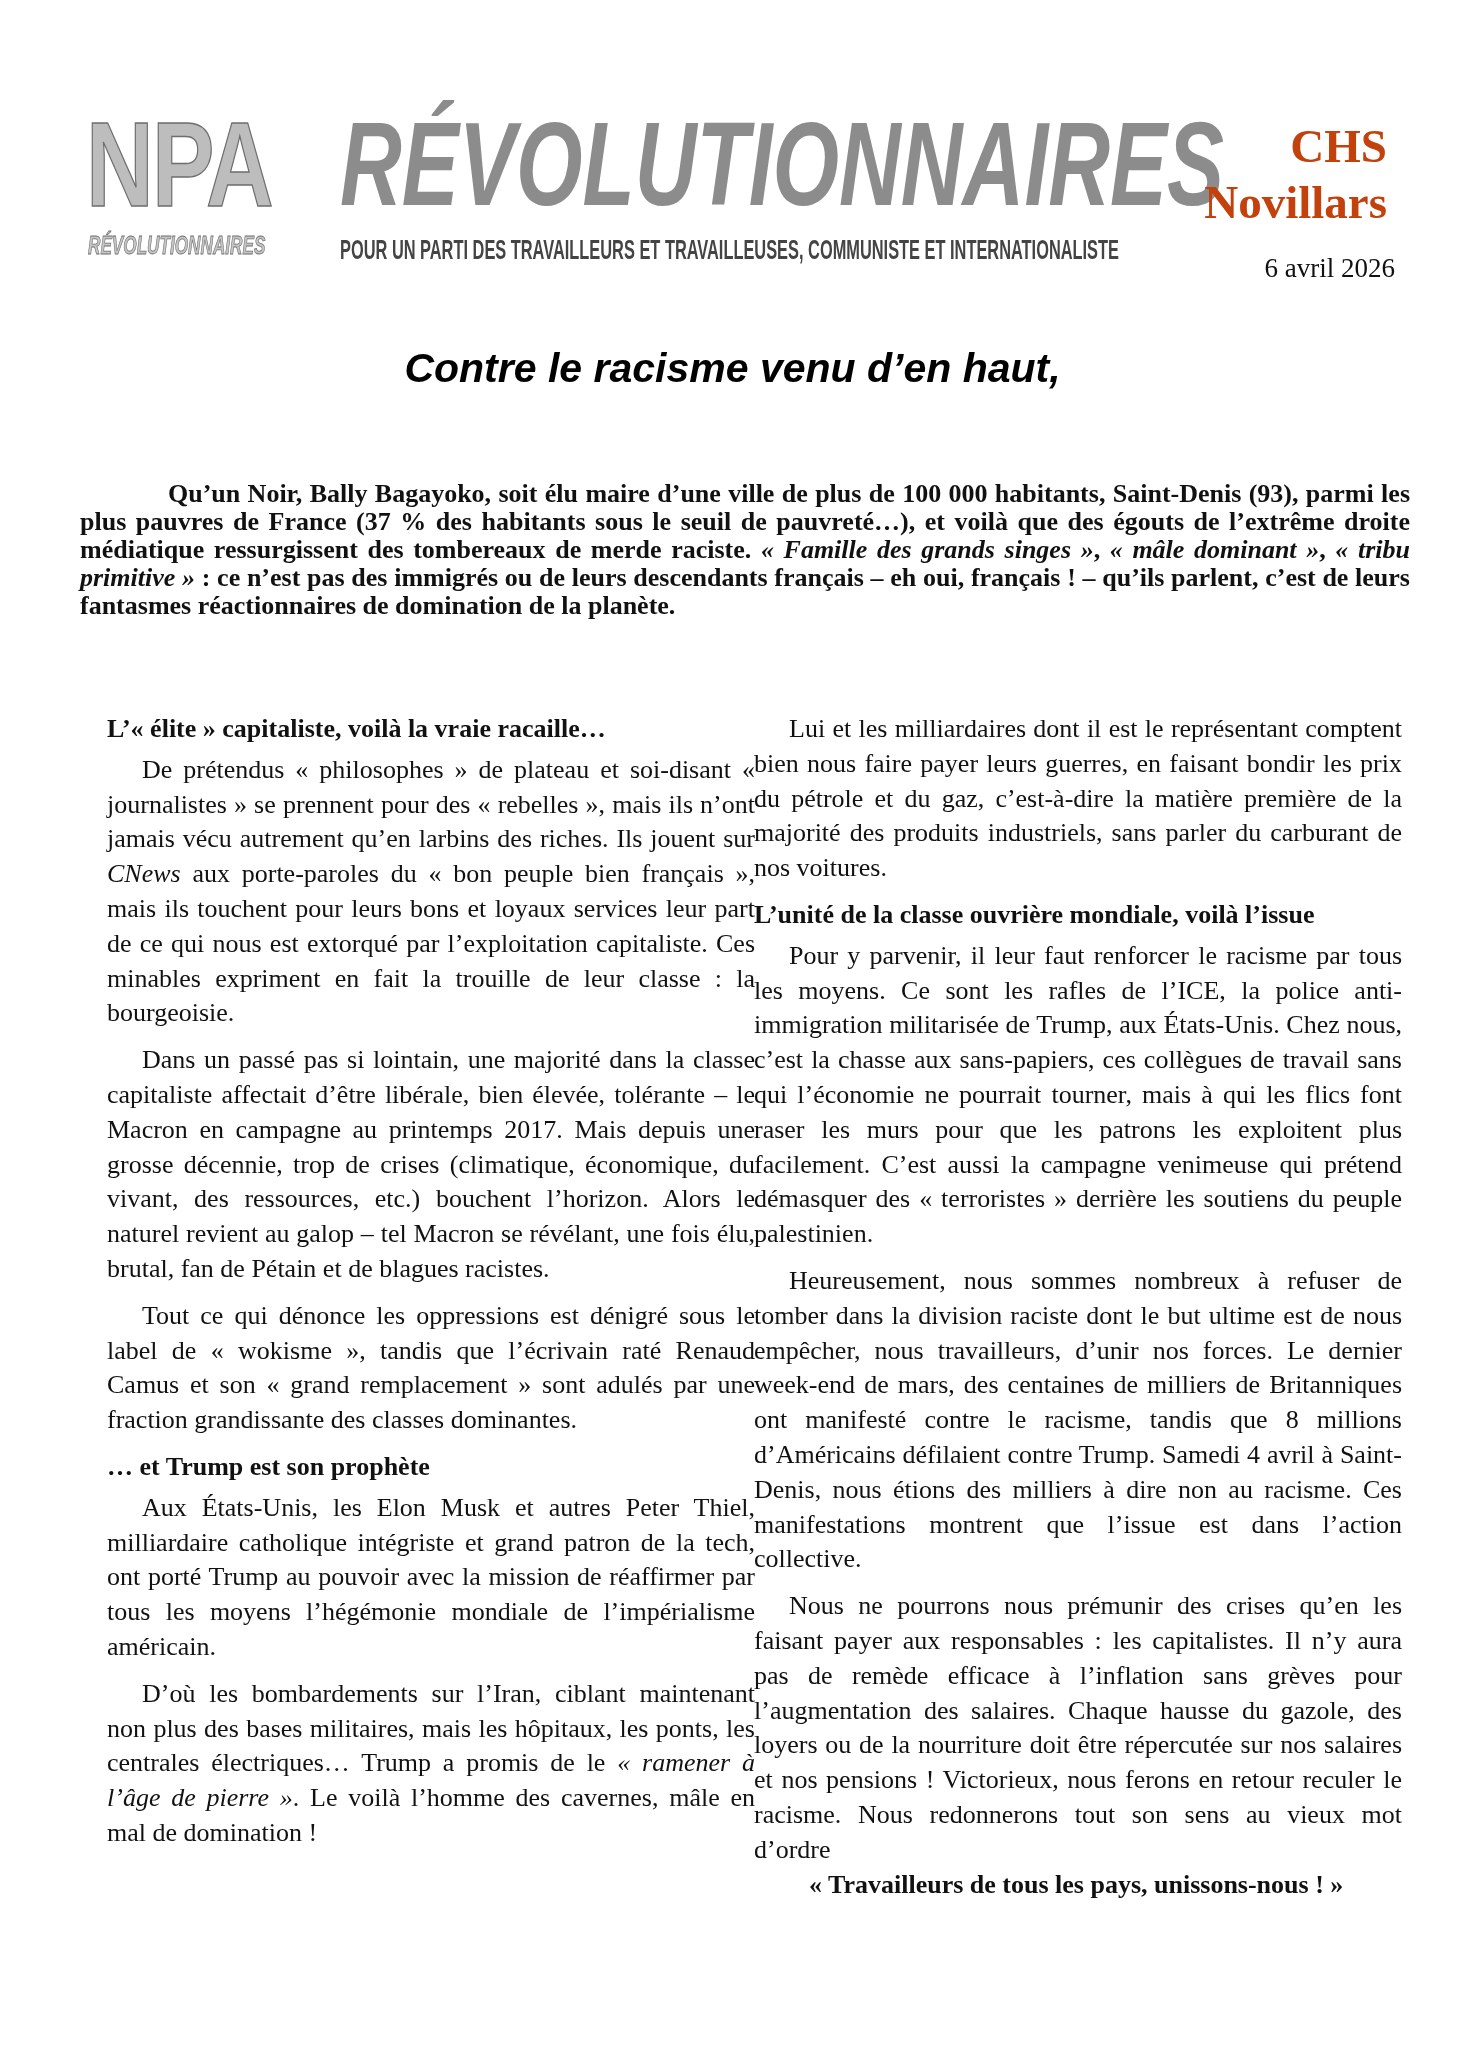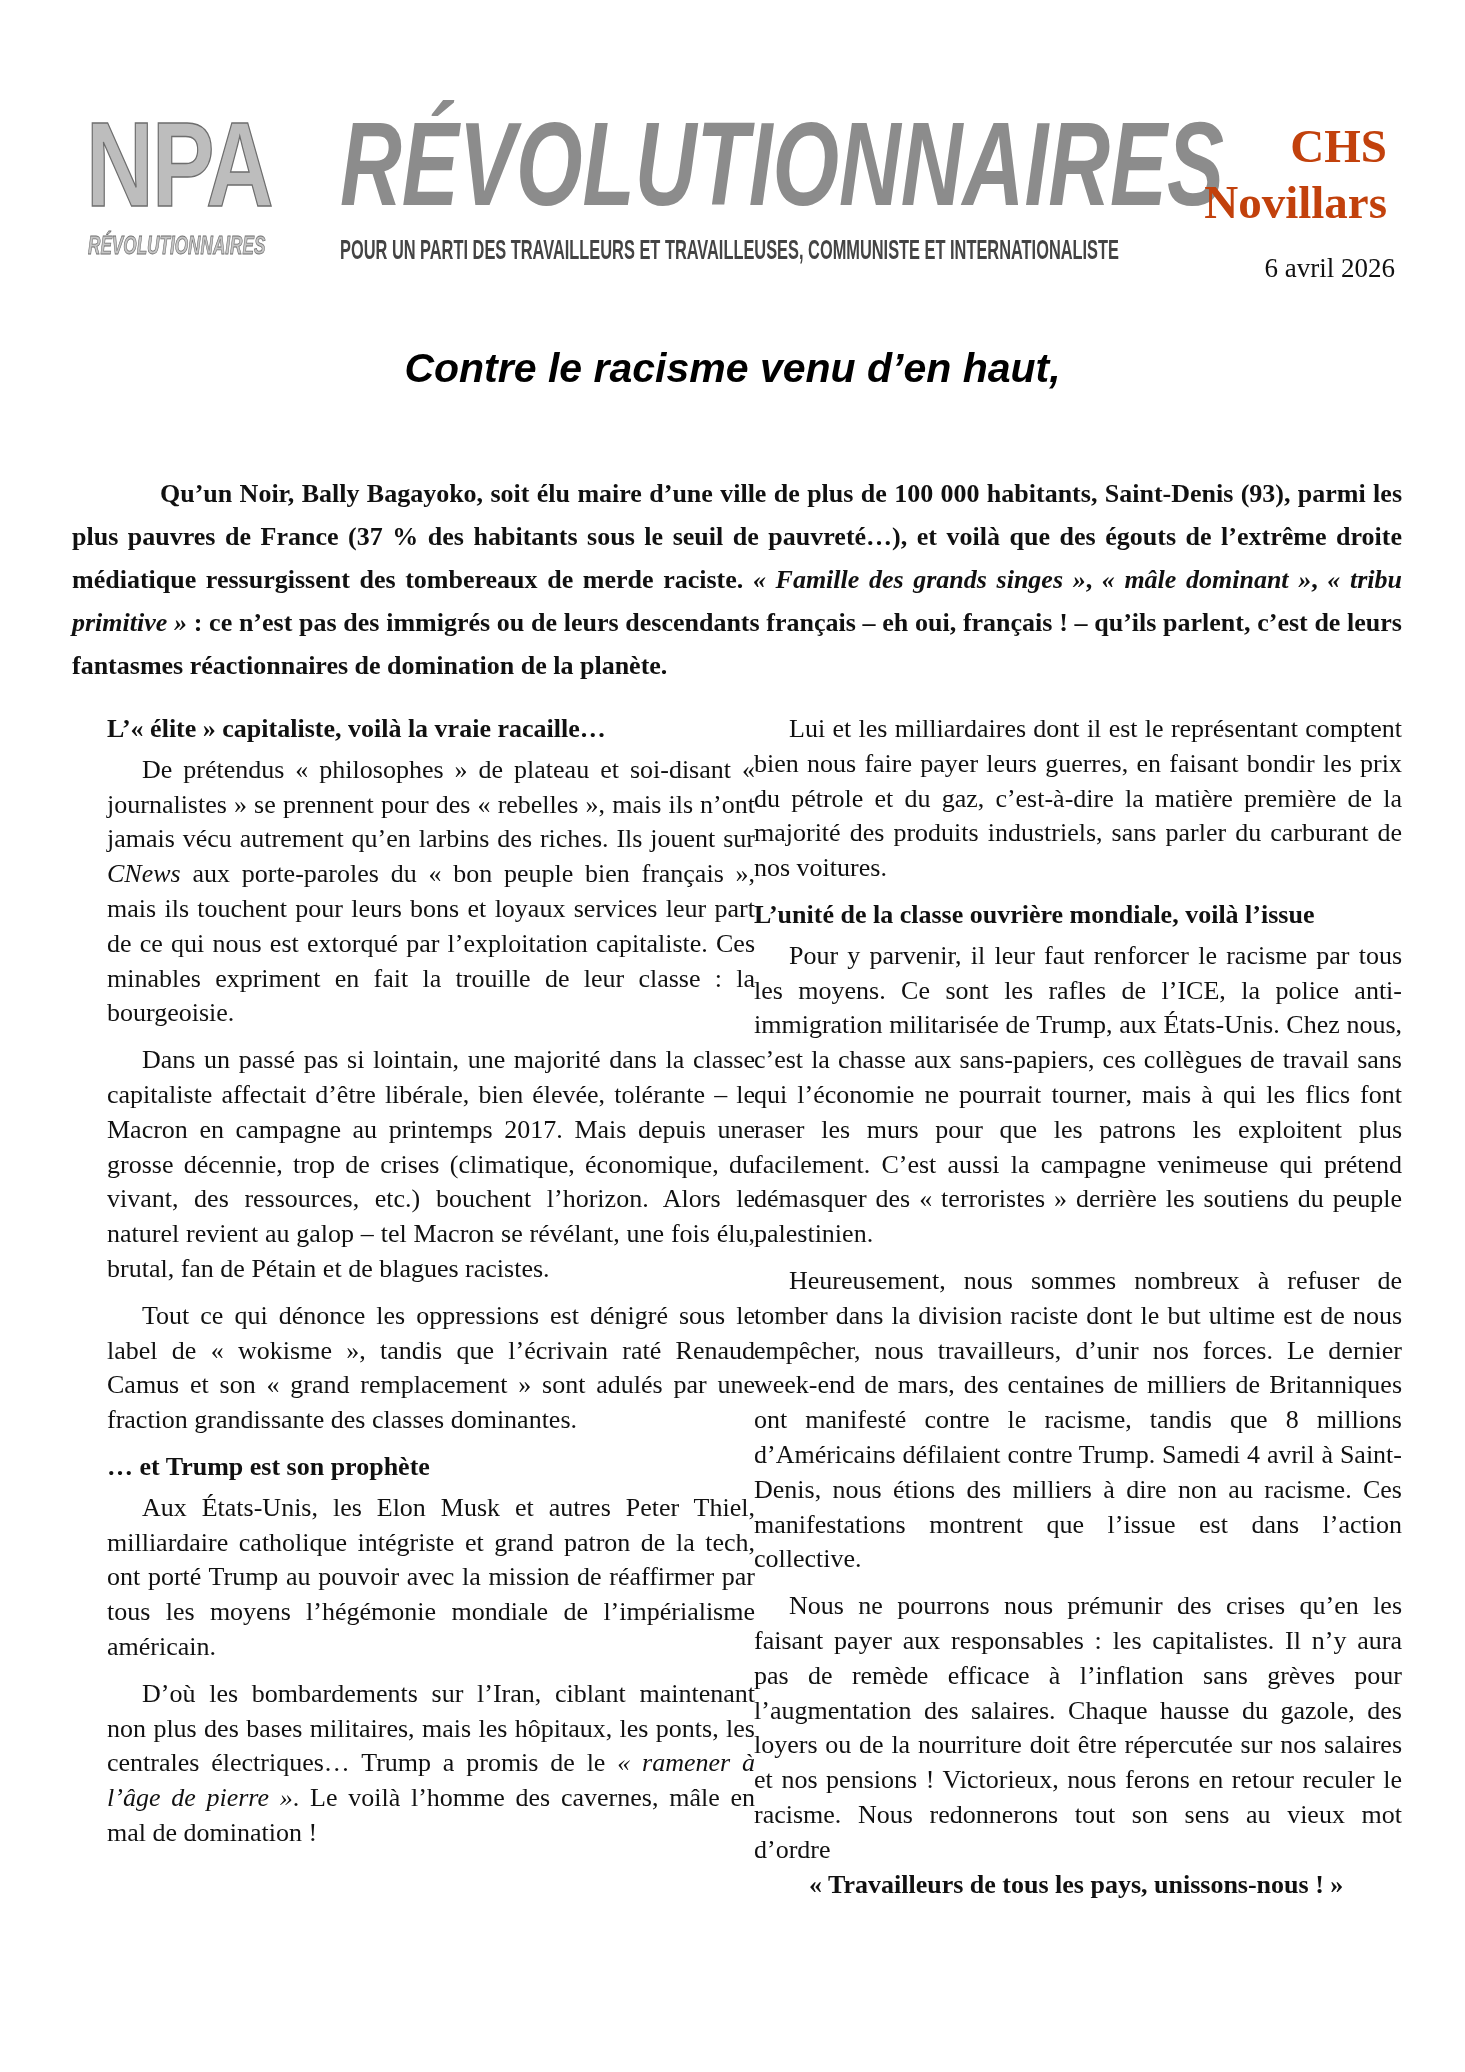--- a/index.html
+++ b/index.html
@@ -60,22 +60,22 @@
   .headline {
     position: absolute; left: 200px; width: 1065px; top: 340px; text-align: center;
     font-family: "Liberation Sans", "DejaVu Sans", sans-serif;
     font-style: italic; font-weight: bold; font-size: 41px; line-height: 57px; color: #000;
   }
   .headline span { display: block; }
 
   
   .intro {
     position: absolute; left: 72px; width: 1330px; top: 472px;
-    font-weight: bold; font-size: 26px; line-height: 43px;
-    text-align: justify; text-indent: 88px; margin: 0;
+    font-weight: bold; font-size: 26px; line-height: 28px;
+    text-align: justify; text-indent: 88px; margin: 8px;
   }
   .intro em { font-style: italic; }
 
   
   .col { position: absolute; top: 712px; width: 648px; }
   .col-left { left: 72px; margin-left: 35px; }
   .col-right { left: 754px; }
   .col h2 {
     margin: 0 0 6px 0; font-size: 26px; line-height: 34.8px; font-weight: bold;
   }

